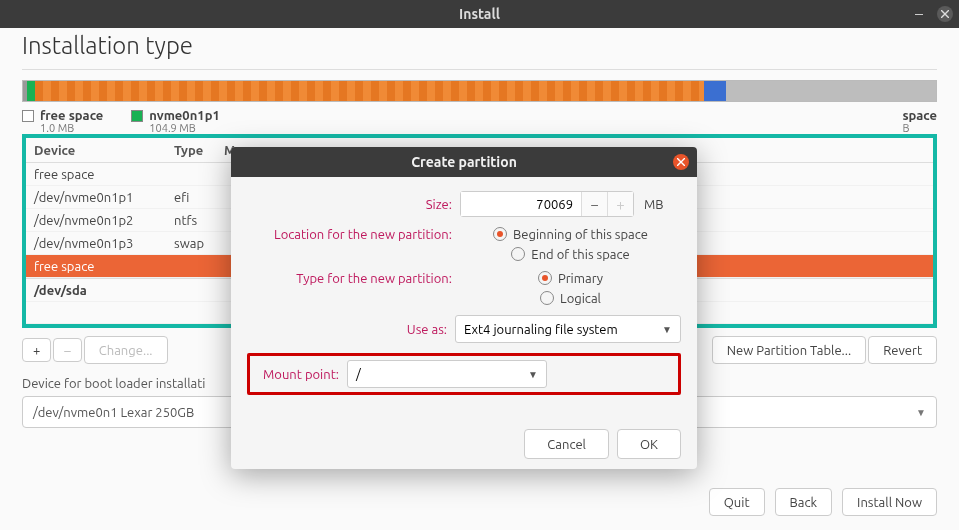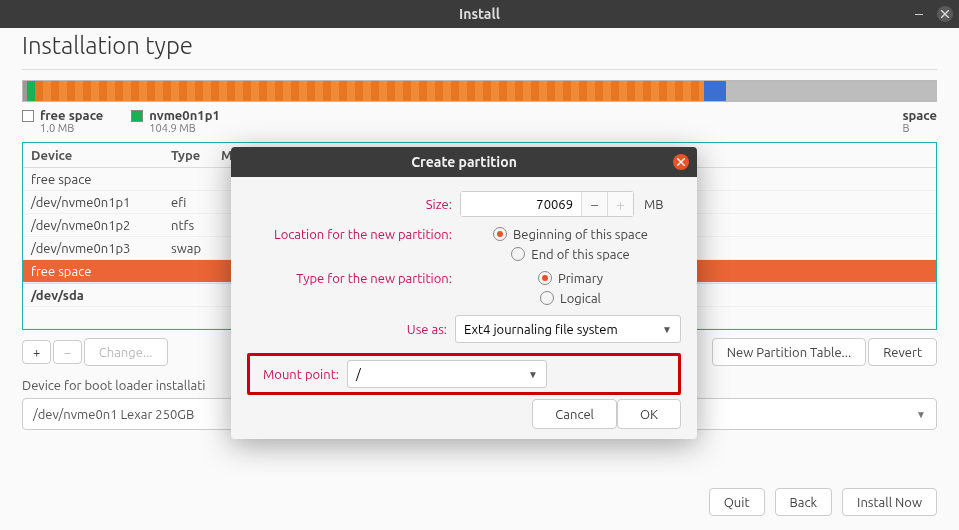--- a/index.html
+++ b/index.html
@@ -29,21 +29,21 @@
 
 
 .legend { display: flex; margin-top: 6px; gap: 28px; font-size: 13px; color: #555; }
 .legend-item { display: flex; gap: 6px; }
 .legend-item .sw { width: 12px; height: 12px; border: 1px solid #888; margin-top: 2px; }
 .legend-item .txt b { font-weight: 600; font-size: 13px; color: #444; }
 .legend-item .txt small { display:block; font-size: 11px; color: #777; }
 .legend .spacer { flex: 1; }
 
 
-.table-wrap { margin-top: 8px; border: 1px solid #14b8a6; }
+.table-wrap { margin-top: 0; border: 4px solid #14b8a6; }
 .thead { display: flex; background: #fafafa; border-bottom: 1px solid #ddd; font-size: 13px; color: #555; font-weight: 600; }
 .thead > div { padding: 5px 8px; }
 .col-dev { width: 140px; }
 .col-type { width: 50px; }
 .col-mount { flex: 1; }
 
 .trow { display: flex; font-size: 13px; color: #444; border-bottom: 1px solid #f1f1f1; }
 .trow > div { padding: 4px 8px; }
 .trow.sel { background: #eb6536; color: #fff; }
 .trow.bold { font-weight: 600; }
@@ -84,21 +84,21 @@
 .radio .dot { width: 14px; height: 14px; border-radius: 50%; border: 1px solid #888; position: relative; }
 .radio.checked .dot::after { content:""; position:absolute; inset: 3px; border-radius:50%; background:#e8542a; }
 
 .radio-stack { display: flex; flex-direction: column; gap: 10px; }
 
 .select { border: 1px solid #ccc; border-radius: 3px; background: #fff; padding: 6px 8px; display: flex; justify-content: space-between; align-items: center; font-size: 13px; width: 226px; }
 .select .chev { font-size: 10px; color: #555; }
 
 .highlight-box { border: 3px solid #c00; padding: 4px; border-radius: 2px; }
 
-.modal-footer { display: flex; justify-content: flex-end; margin-top: 4px; }
+.modal-footer { display: flex; justify-content: flex-end; gap: 8px; margin-top: 34px; }
 .modal-footer .btn { padding: 7px 22px; }
 
 .unit { font-size: 13px; color: #444; margin-left: 4px; }
 </style>
 </head>
 <body>
 
 <div class="titlebar">
   <span>Install</span>
   <div class="window-controls">

